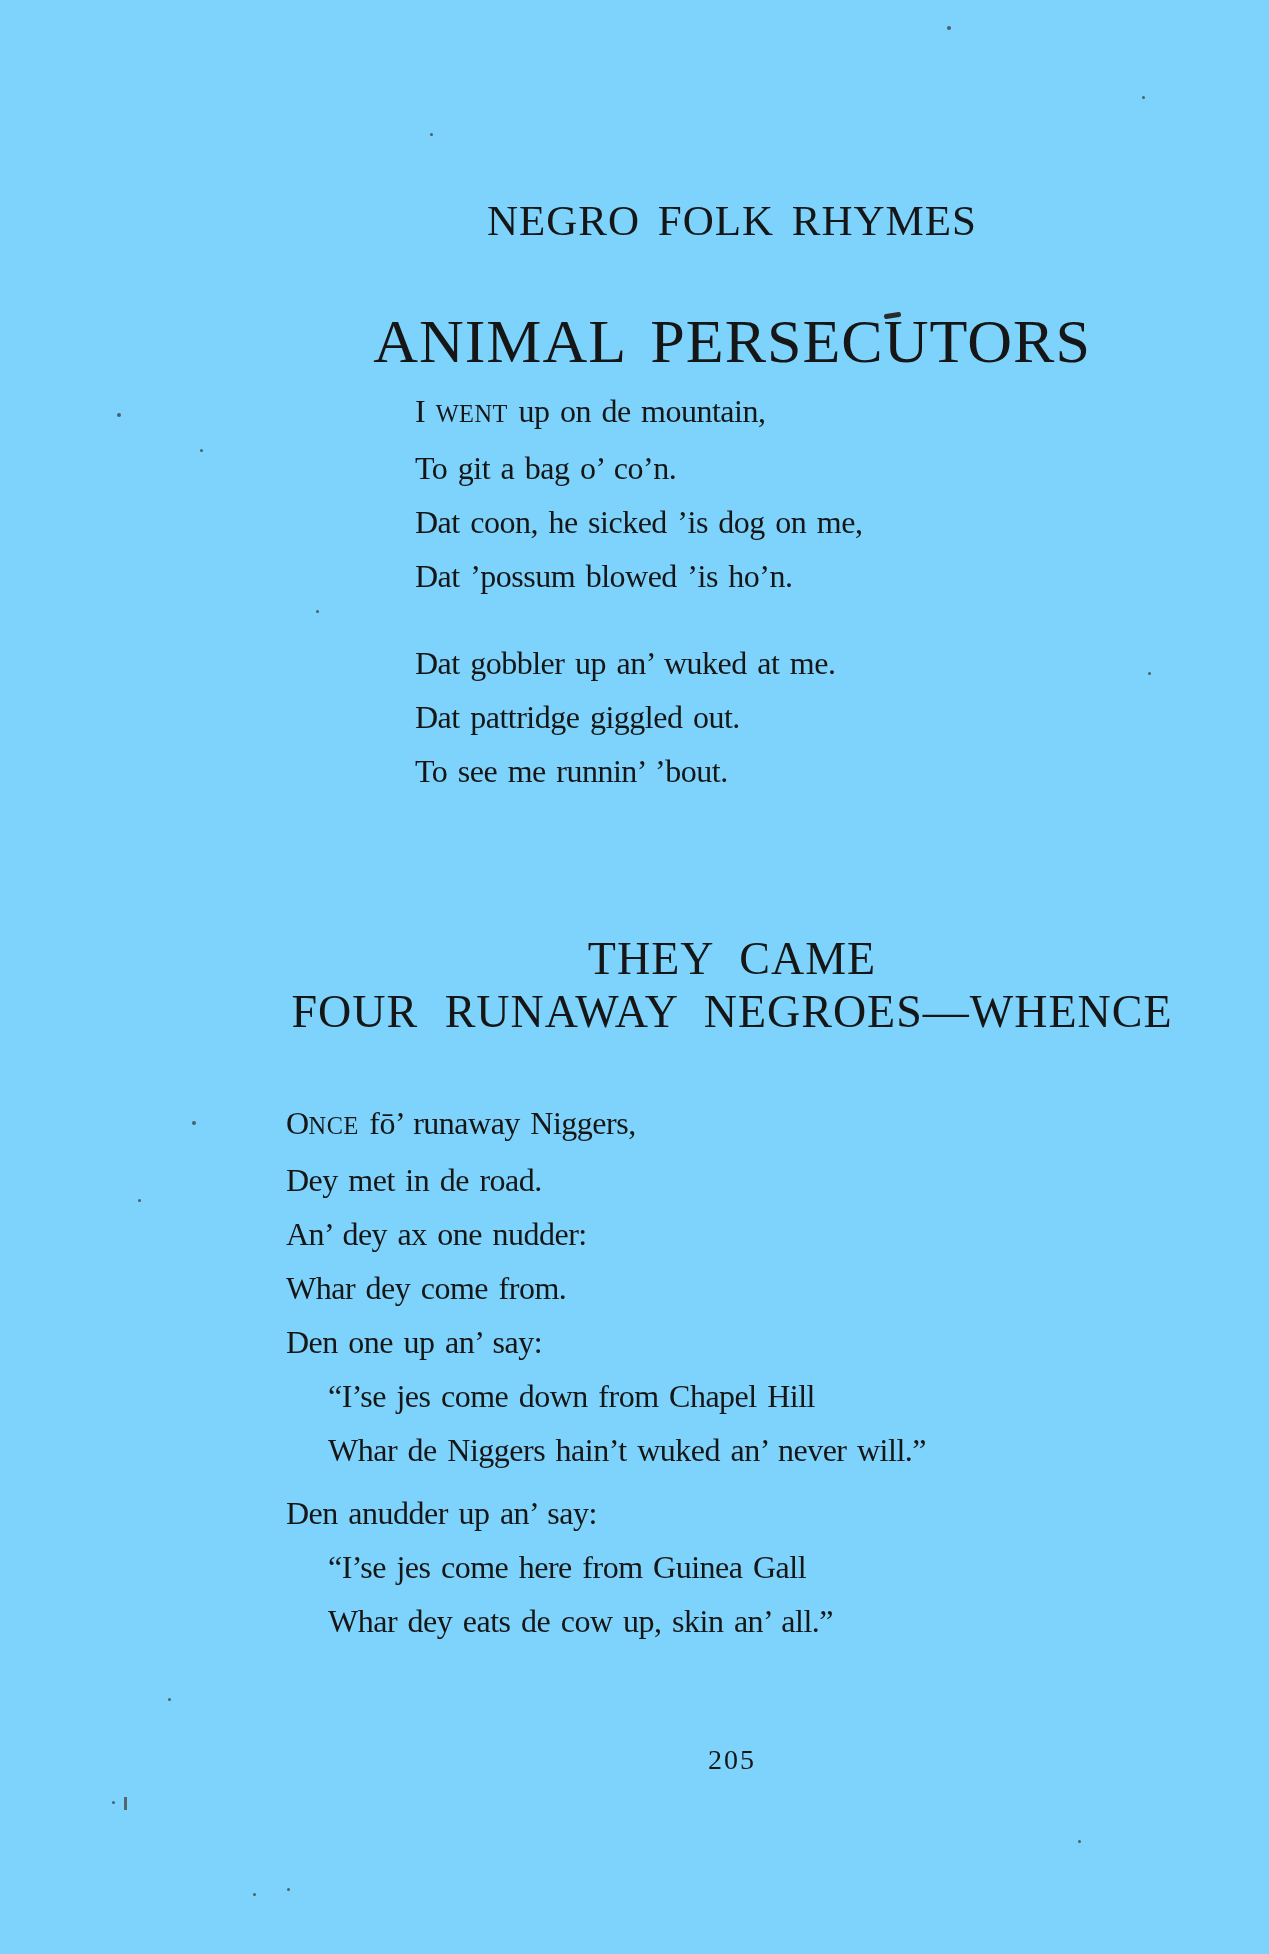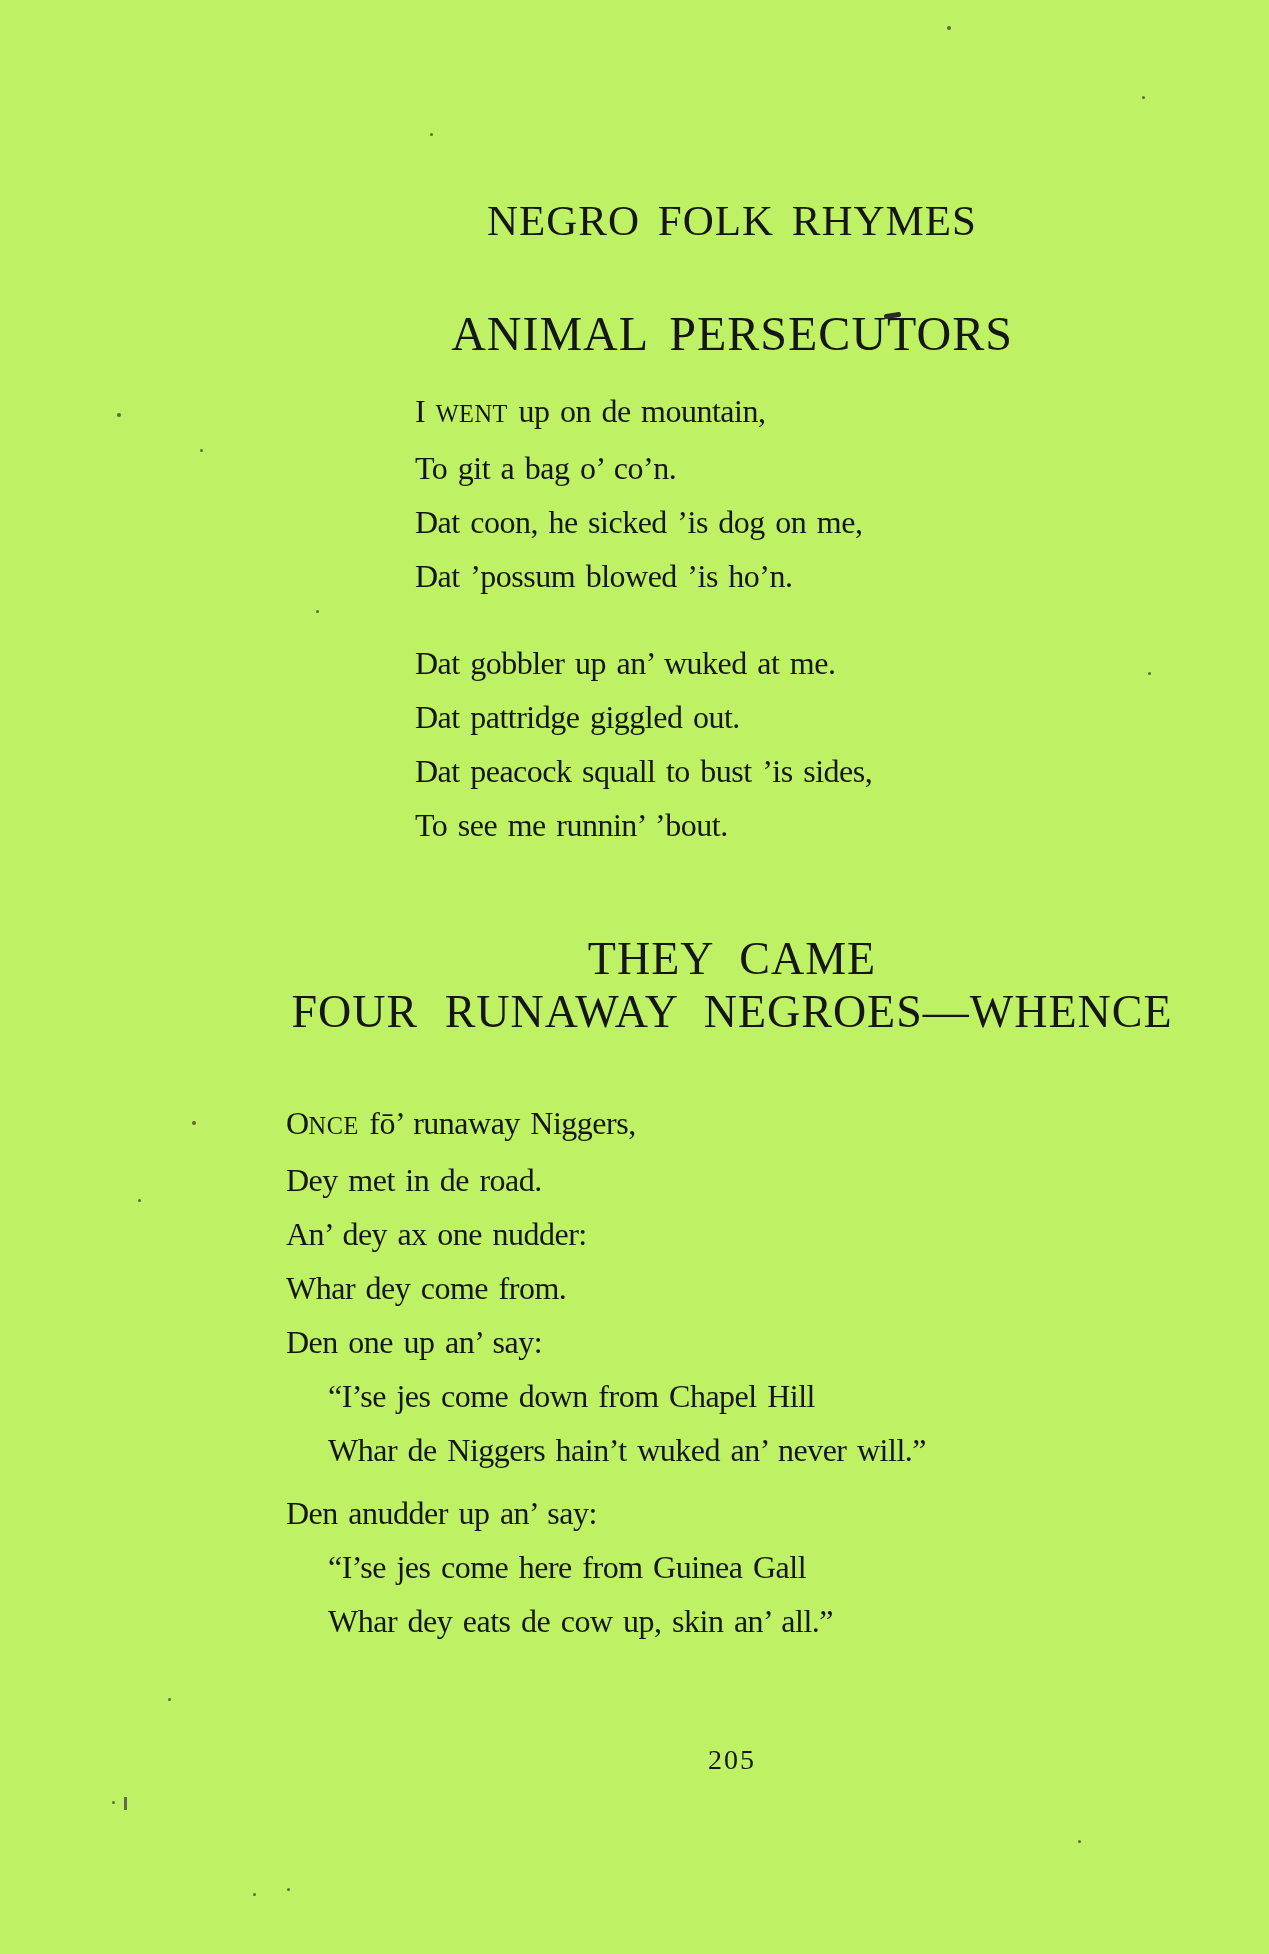--- a/index.html
+++ b/index.html
@@ -1,34 +1,34 @@
 <!DOCTYPE html>
 <html><head>
 <meta charset="utf-8">
 <style>
   html,body { margin:0; padding:0; background:#e8e8e8; }
   .page {
     position:relative;
     width:1269px; height:1954px;
     margin:0 auto;
-    background:#bef264;
+    background:#7dd3fc;
     color:#161616;
     font-family:"Liberation Serif", "DejaVu Serif", serif;
     overflow:hidden;
   }
   
   .centered {
     position:absolute; left:195px; width:1074px;
     text-align:center; white-space:nowrap;
   }
   .running-header {
     top:196px; font-size:43px; letter-spacing:1px; word-spacing:6px;
   }
   .poem-title {
-    top:306px; font-size:48px; letter-spacing:1px; word-spacing:9px;
+    top:306px; font-size:62px; letter-spacing:1px; word-spacing:9px;
   }
   .poem-title-2 {
     top:932px; font-size:46px; letter-spacing:1px; word-spacing:14px;
     line-height:53px;
   }
   .page-number {
     top:1744px; font-size:28px; letter-spacing:2px;
   }
   .stanza {
     position:absolute;
@@ -66,21 +66,20 @@
   <div class="stanza stanza-1a">
     <div><span>I </span><span class="sc">WENT</span><span> up on de mountain,</span></div>
     <div>To git a bag o’ co’n.</div>
     <div>Dat coon, he sicked ’is dog on me,</div>
     <div>Dat ’possum blowed ’is ho’n.</div>
   </div>
 
   <div class="stanza stanza-1b">
     <div>Dat gobbler up an’ wuked at me.</div>
     <div>Dat pattridge giggled out.</div>
-    <div>Dat peacock squall to bust ’is sides,</div>
     <div>To see me runnin’ ’bout.</div>
   </div>
 
   <div class="centered poem-title-2">
     <div>THEY CAME</div>
     <div>FOUR RUNAWAY NEGROES—WHENCE</div>
   </div>
 
   <div class="stanza stanza-2a">
     <div><span>O</span><span class="sc">NCE</span><span> fō’ runaway Niggers,</span></div>

